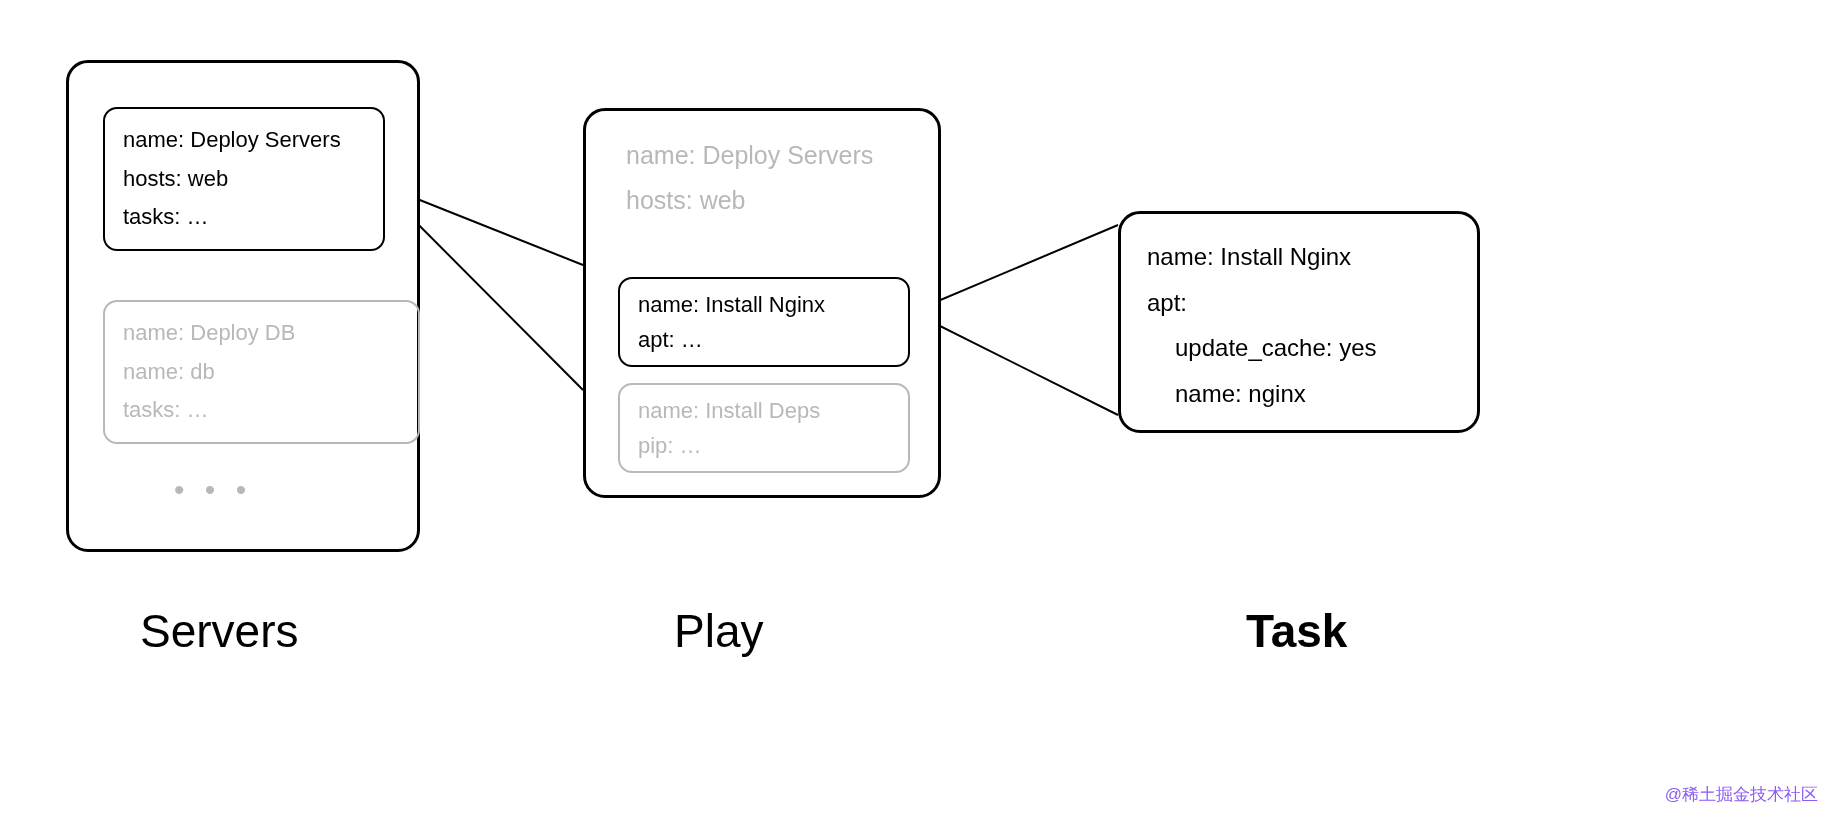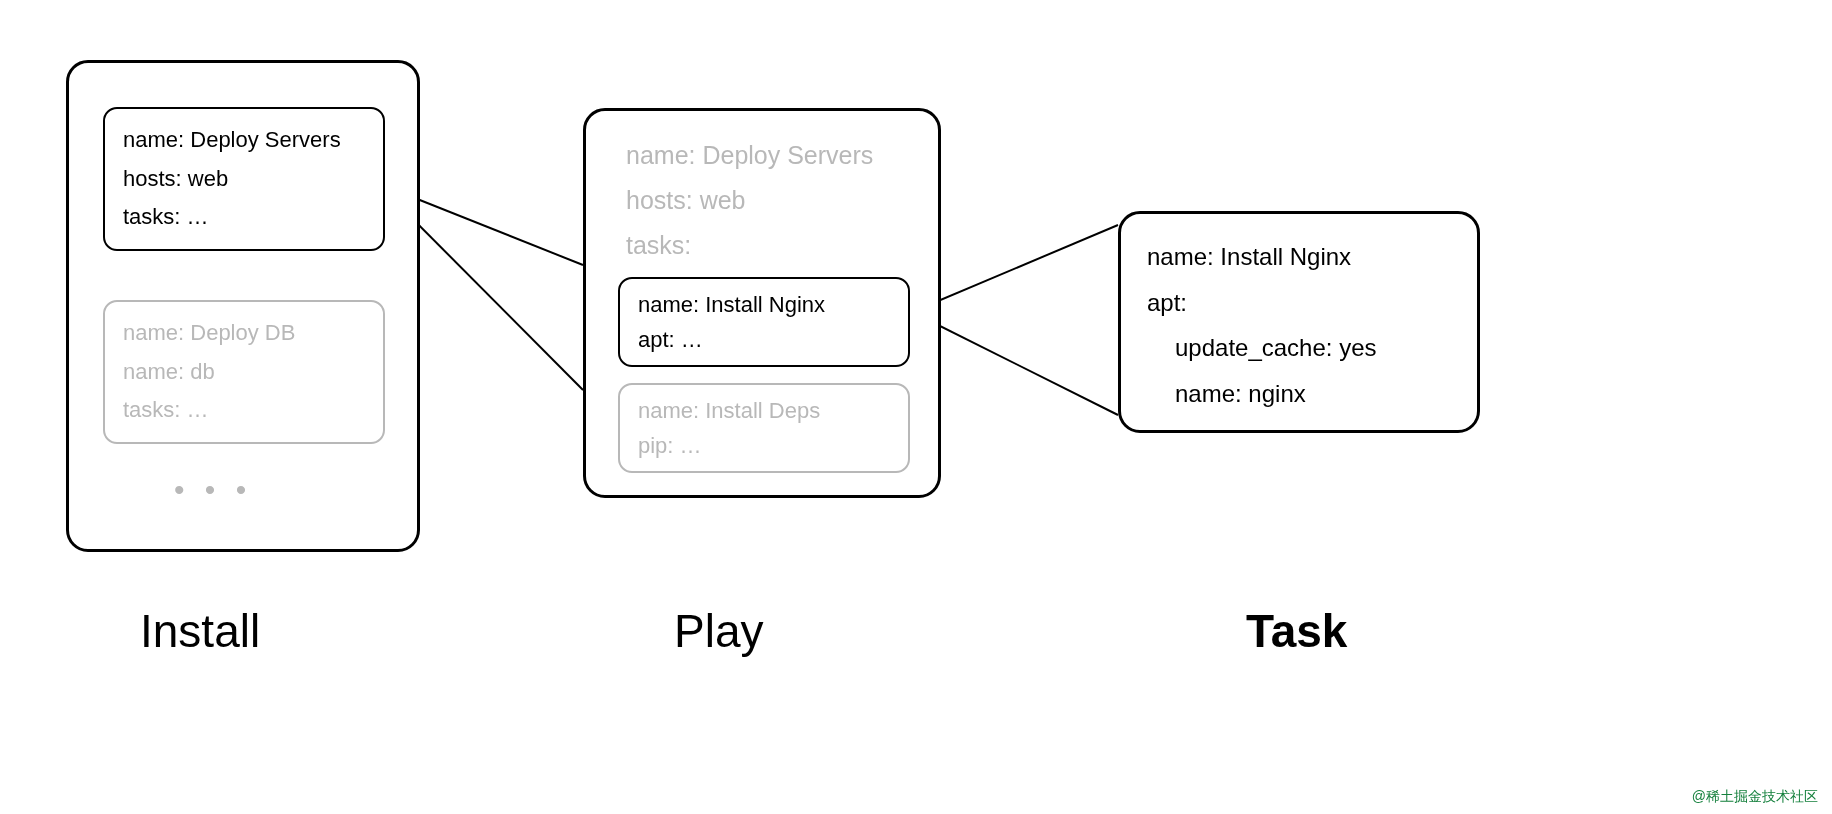--- a/index.html
+++ b/index.html
@@ -54,68 +54,67 @@
       top: 0;
       left: 0;
       width: 1832px;
       height: 814px;
       pointer-events: none;
     }
     .watermark {
       position: absolute;
       right: 14px;
       bottom: 8px;
-      color: #15803d;
-      font-size: 14px;
+      color: #8b5cf6;
+      font-size: 17px;
     }
   </style>
 </head>
 <body>
 
 <svg class="connectors">
   <line x1="377" y1="183" x2="583" y2="265" stroke="#000" stroke-width="2"></line>
   <line x1="377" y1="183" x2="583" y2="390" stroke="#000" stroke-width="2"></line>
   <line x1="912" y1="312" x2="1118" y2="225" stroke="#000" stroke-width="2"></line>
   <line x1="912" y1="312" x2="1118" y2="415" stroke="#000" stroke-width="2"></line>
 </svg>
 
 <div class="box" style="left:66px; top:60px; width:354px; height:492px; font-size:22px;">
   <div class="card dark" style="left:34px; top:44px; width:282px;">
     <div class="line">name: Deploy Servers</div>
     <div class="line">hosts: web</div>
     <div class="line">tasks: …</div>
   </div>
-  <div class="card light" style="left:34px; top:237px; width:282px;">
+  <div class="card light" style="left:34px; top:237px; width:317px;">
     <div class="line">name: Deploy DB</div>
     <div class="line">name: db</div>
     <div class="line">tasks: …</div>
   </div>
   <div class="ellipsis" style="left:105px; top:410px;">• • •</div>
 </div>
 
 <div class="box" style="left:583px; top:108px; width:358px; height:390px; font-size:22px;">
   <div class="faded-text" style="left:40px; top:22px; font-size:25px;">
     <div class="line">name: Deploy Servers</div>
     <div class="line">hosts: web</div>
-    <div class="line">tasks:</div>
   </div>
   <div class="card dark" style="left:32px; top:166px; width:292px; padding-top:8px; padding-bottom:8px; line-height:1.6;">
     <div class="line">name: Install Nginx</div>
     <div class="line">apt: …</div>
   </div>
   <div class="card light" style="left:32px; top:272px; width:292px; padding-top:8px; padding-bottom:8px; line-height:1.6;">
     <div class="line">name: Install Deps</div>
     <div class="line">pip: …</div>
   </div>
 </div>
 
 <div class="box" style="left:1118px; top:211px; width:362px; height:222px; font-size:24px; padding:20px 26px; line-height:1.9;">
   <div class="line">name: Install Nginx</div>
   <div class="line">apt:</div>
   <div class="line indent">update_cache: yes</div>
   <div class="line indent">name: nginx</div>
 </div>
 
-<div class="big-label" style="left:140px; top:604px;">Install</div>
+<div class="big-label" style="left:140px; top:604px;">Servers</div>
 <div class="big-label" style="left:674px; top:604px;">Play</div>
 <div class="big-label" style="left:1246px; top:604px;font-weight:bold;">Task</div>
 
 <div class="watermark">@稀土掘金技术社区</div>
 
 </body></html>

